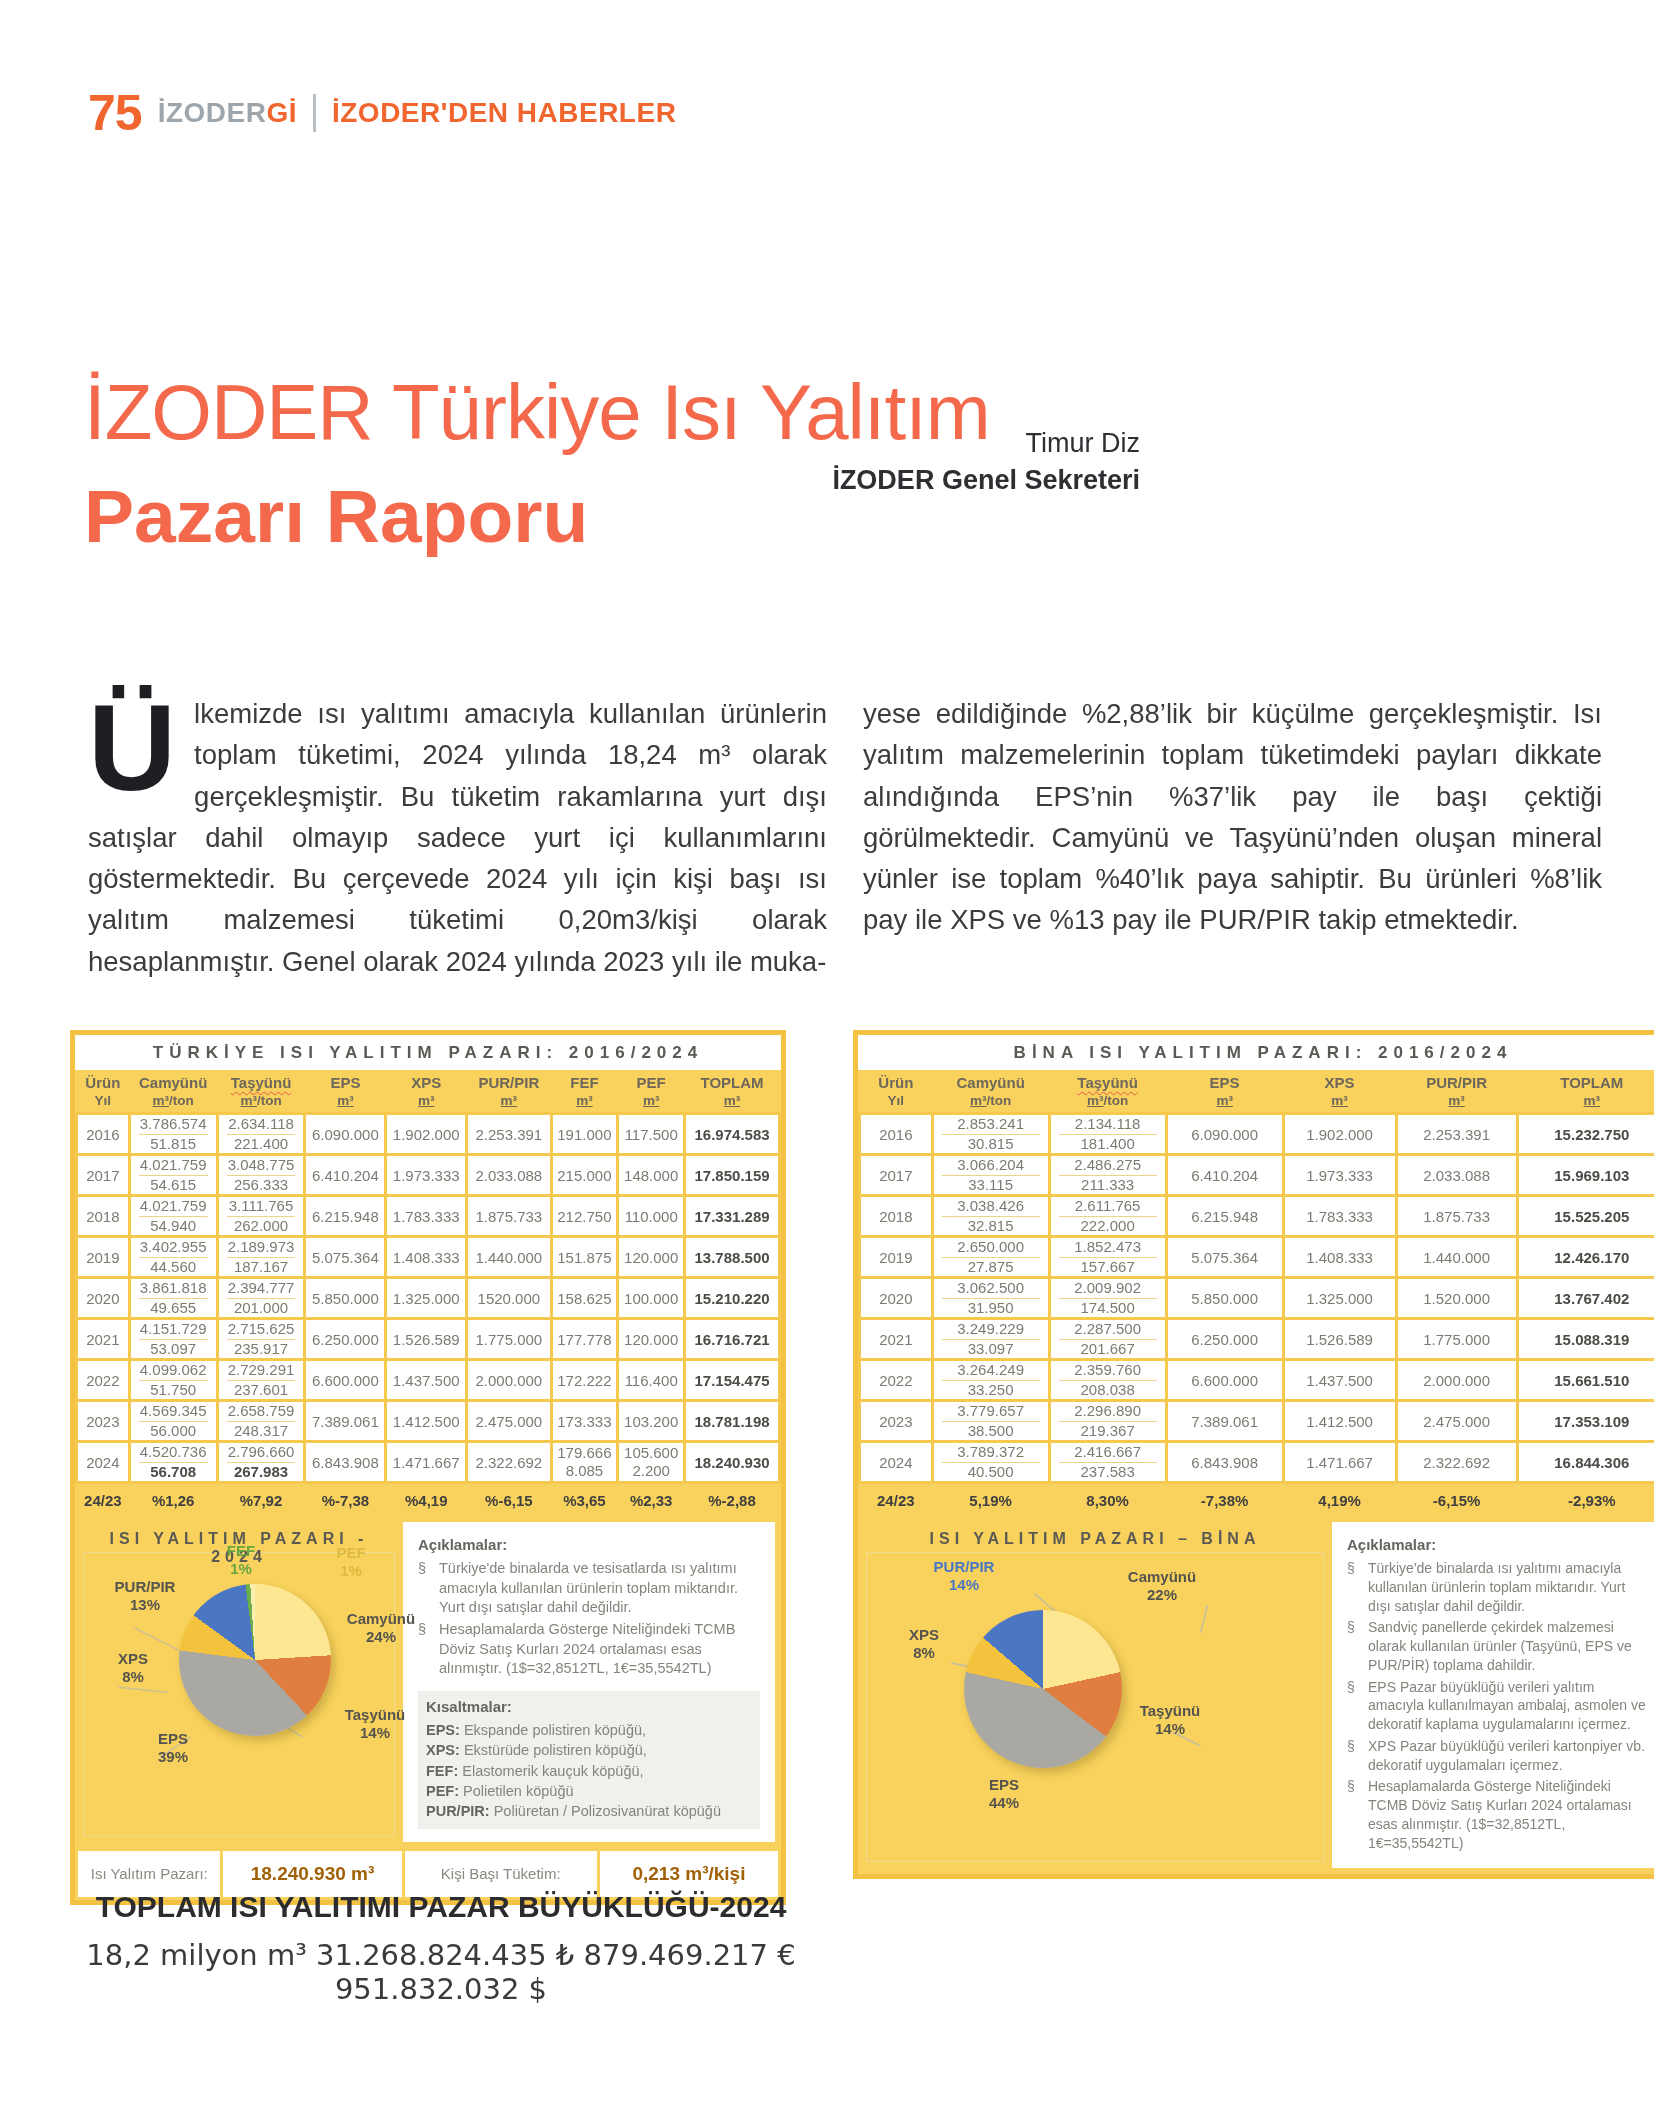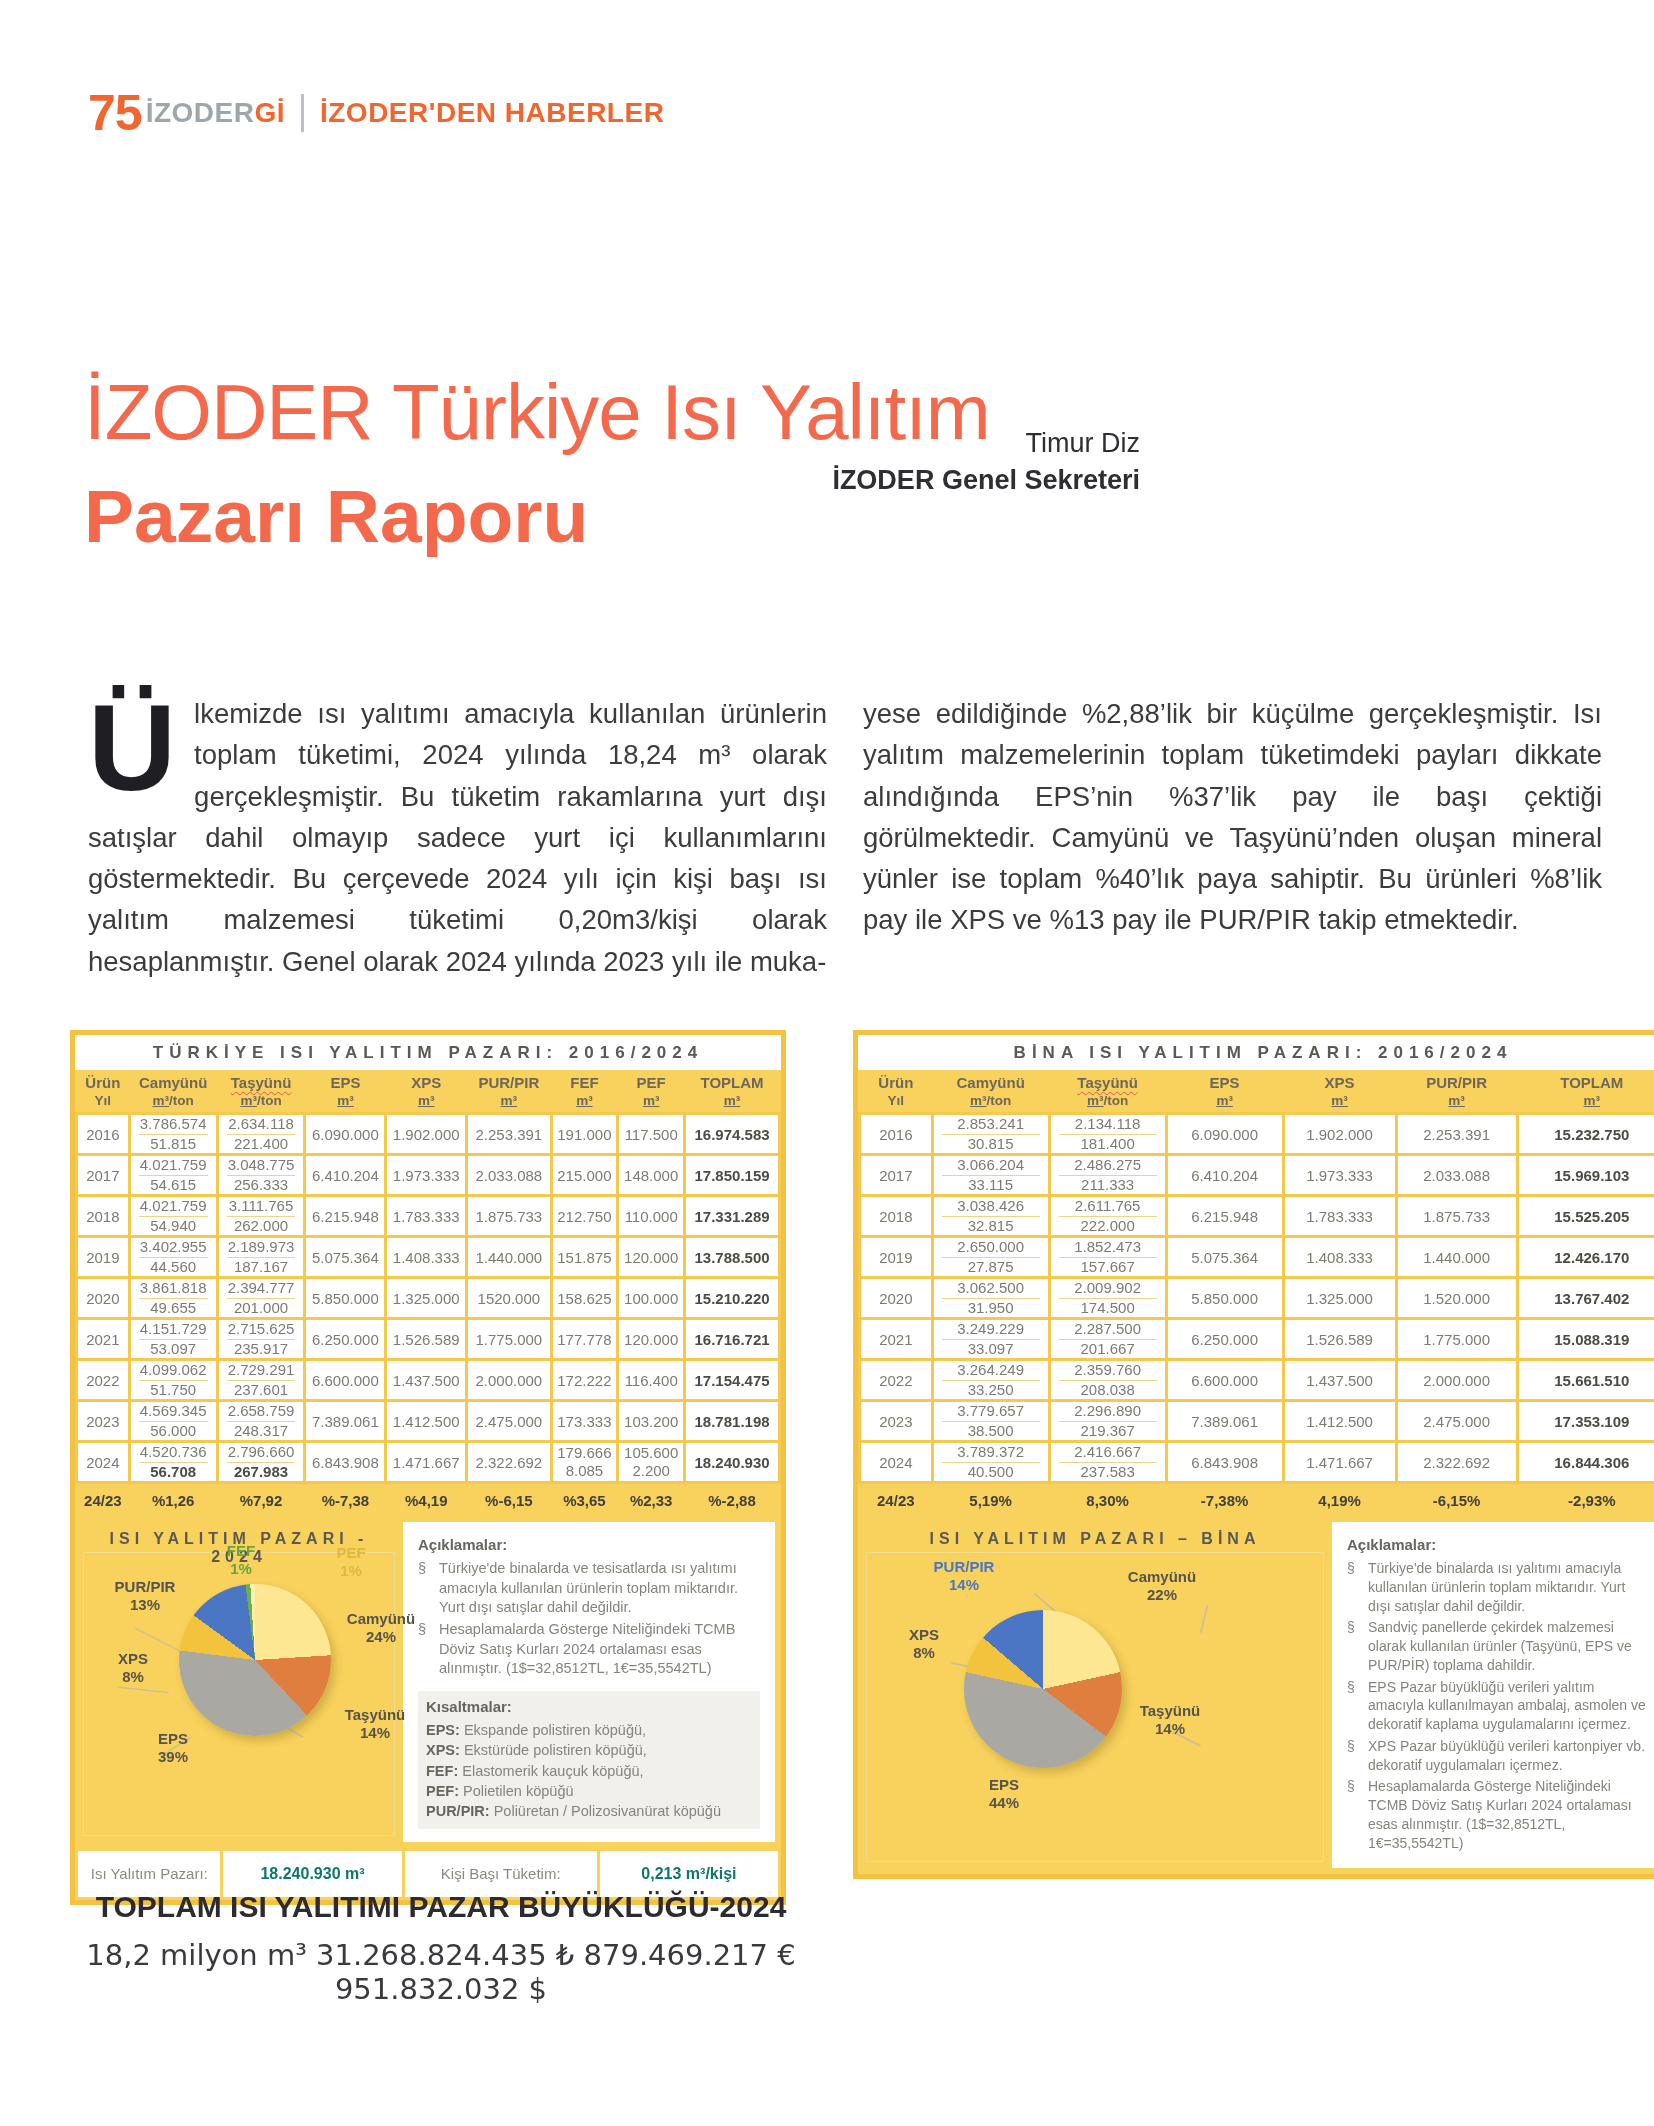--- a/index.html
+++ b/index.html
@@ -2,21 +2,21 @@
 <html><head>
 <meta charset="utf-8">
 <style>
   html,body{margin:0;padding:0;background:#fff;}
   .page{position:relative;width:1654px;height:2126px;background:#fff;overflow:hidden;
         font-family:"Liberation Sans",sans-serif;color:#3f3e41;}
 
   
   .mast{position:absolute;left:88px;top:84px;display:flex;align-items:center;}
   .pagenum{font-size:50px;font-weight:bold;color:#F1652F;letter-spacing:-1px;}
-  .mag{font-size:28px;font-weight:bold;color:#9EA6AD;margin-left:4px;letter-spacing:.5px;}
+  .mag{font-size:28px;font-weight:bold;color:#9EA6AD;margin-left:16px;letter-spacing:.5px;}
   .mag .og{color:#F1652F;}
   .vline{width:3px;height:38px;background:#b9bfc4;margin:0 16px;}
   .section{font-size:28px;font-weight:bold;color:#F1652F;letter-spacing:.5px;}
 
   
   .title{position:absolute;left:84px;top:360px;margin:0;color:#F4694C;font-weight:normal;}
   .title .t1{font-size:78px;letter-spacing:-1px;line-height:104px;}
   .title .t2{font-size:75px;font-weight:bold;line-height:104px;}
   .author{position:absolute;left:640px;width:500px;top:428px;text-align:right;color:#2e2e33;}
   .author .nm{font-size:27px;margin-bottom:6px;}
@@ -66,21 +66,21 @@
   .acik-h{font-weight:bold;color:#66655e;margin-bottom:4px;font-size:15px;}
   .acik-item{display:flex;gap:9px;margin-bottom:3px;}
   .acik-item .mk{flex:0 0 12px;}
   .kis{margin-top:12px;background:#f1f0ec;padding:6px 8px;}
   .kis-line{margin:1px 0;}
   .kis-line .kl{font-weight:bold;color:#66655e;}
 
   .foot-row{display:flex;gap:3px;margin:0 0 0 0;background:#F8D25C;padding:3px;}
   .foot-cell{background:#fff;display:flex;align-items:center;justify-content:center;height:46px;}
   .foot-cell.lab{font-size:15px;color:#8b8a80;}
-  .foot-cell.val{font-size:16px;font-weight:bold;color:#0f766e;}
+  .foot-cell.val{font-size:19px;font-weight:bold;color:#a16207;}
   .fc0{flex:1.0}.fc1{flex:1.25}.fc2{flex:1.35}.fc3{flex:1.25}
 
   
   .bottom-left{position:absolute;left:60px;top:1890px;width:762px;text-align:center;color:#2c2c30;}
   .bottom-left .bl-h{font-size:30px;font-weight:bold;margin-bottom:14px;}
   .bottom-left .bl-line{font-size:29px;font-family:"DejaVu Sans","Liberation Sans",sans-serif;color:#3a393d;}
   .bottom-right{position:absolute;left:845px;top:1878px;width:758px;font-size:27.5px;line-height:1.5;
                 text-align:justify;color:#3c3b3e;}
 </style>
 </head>

